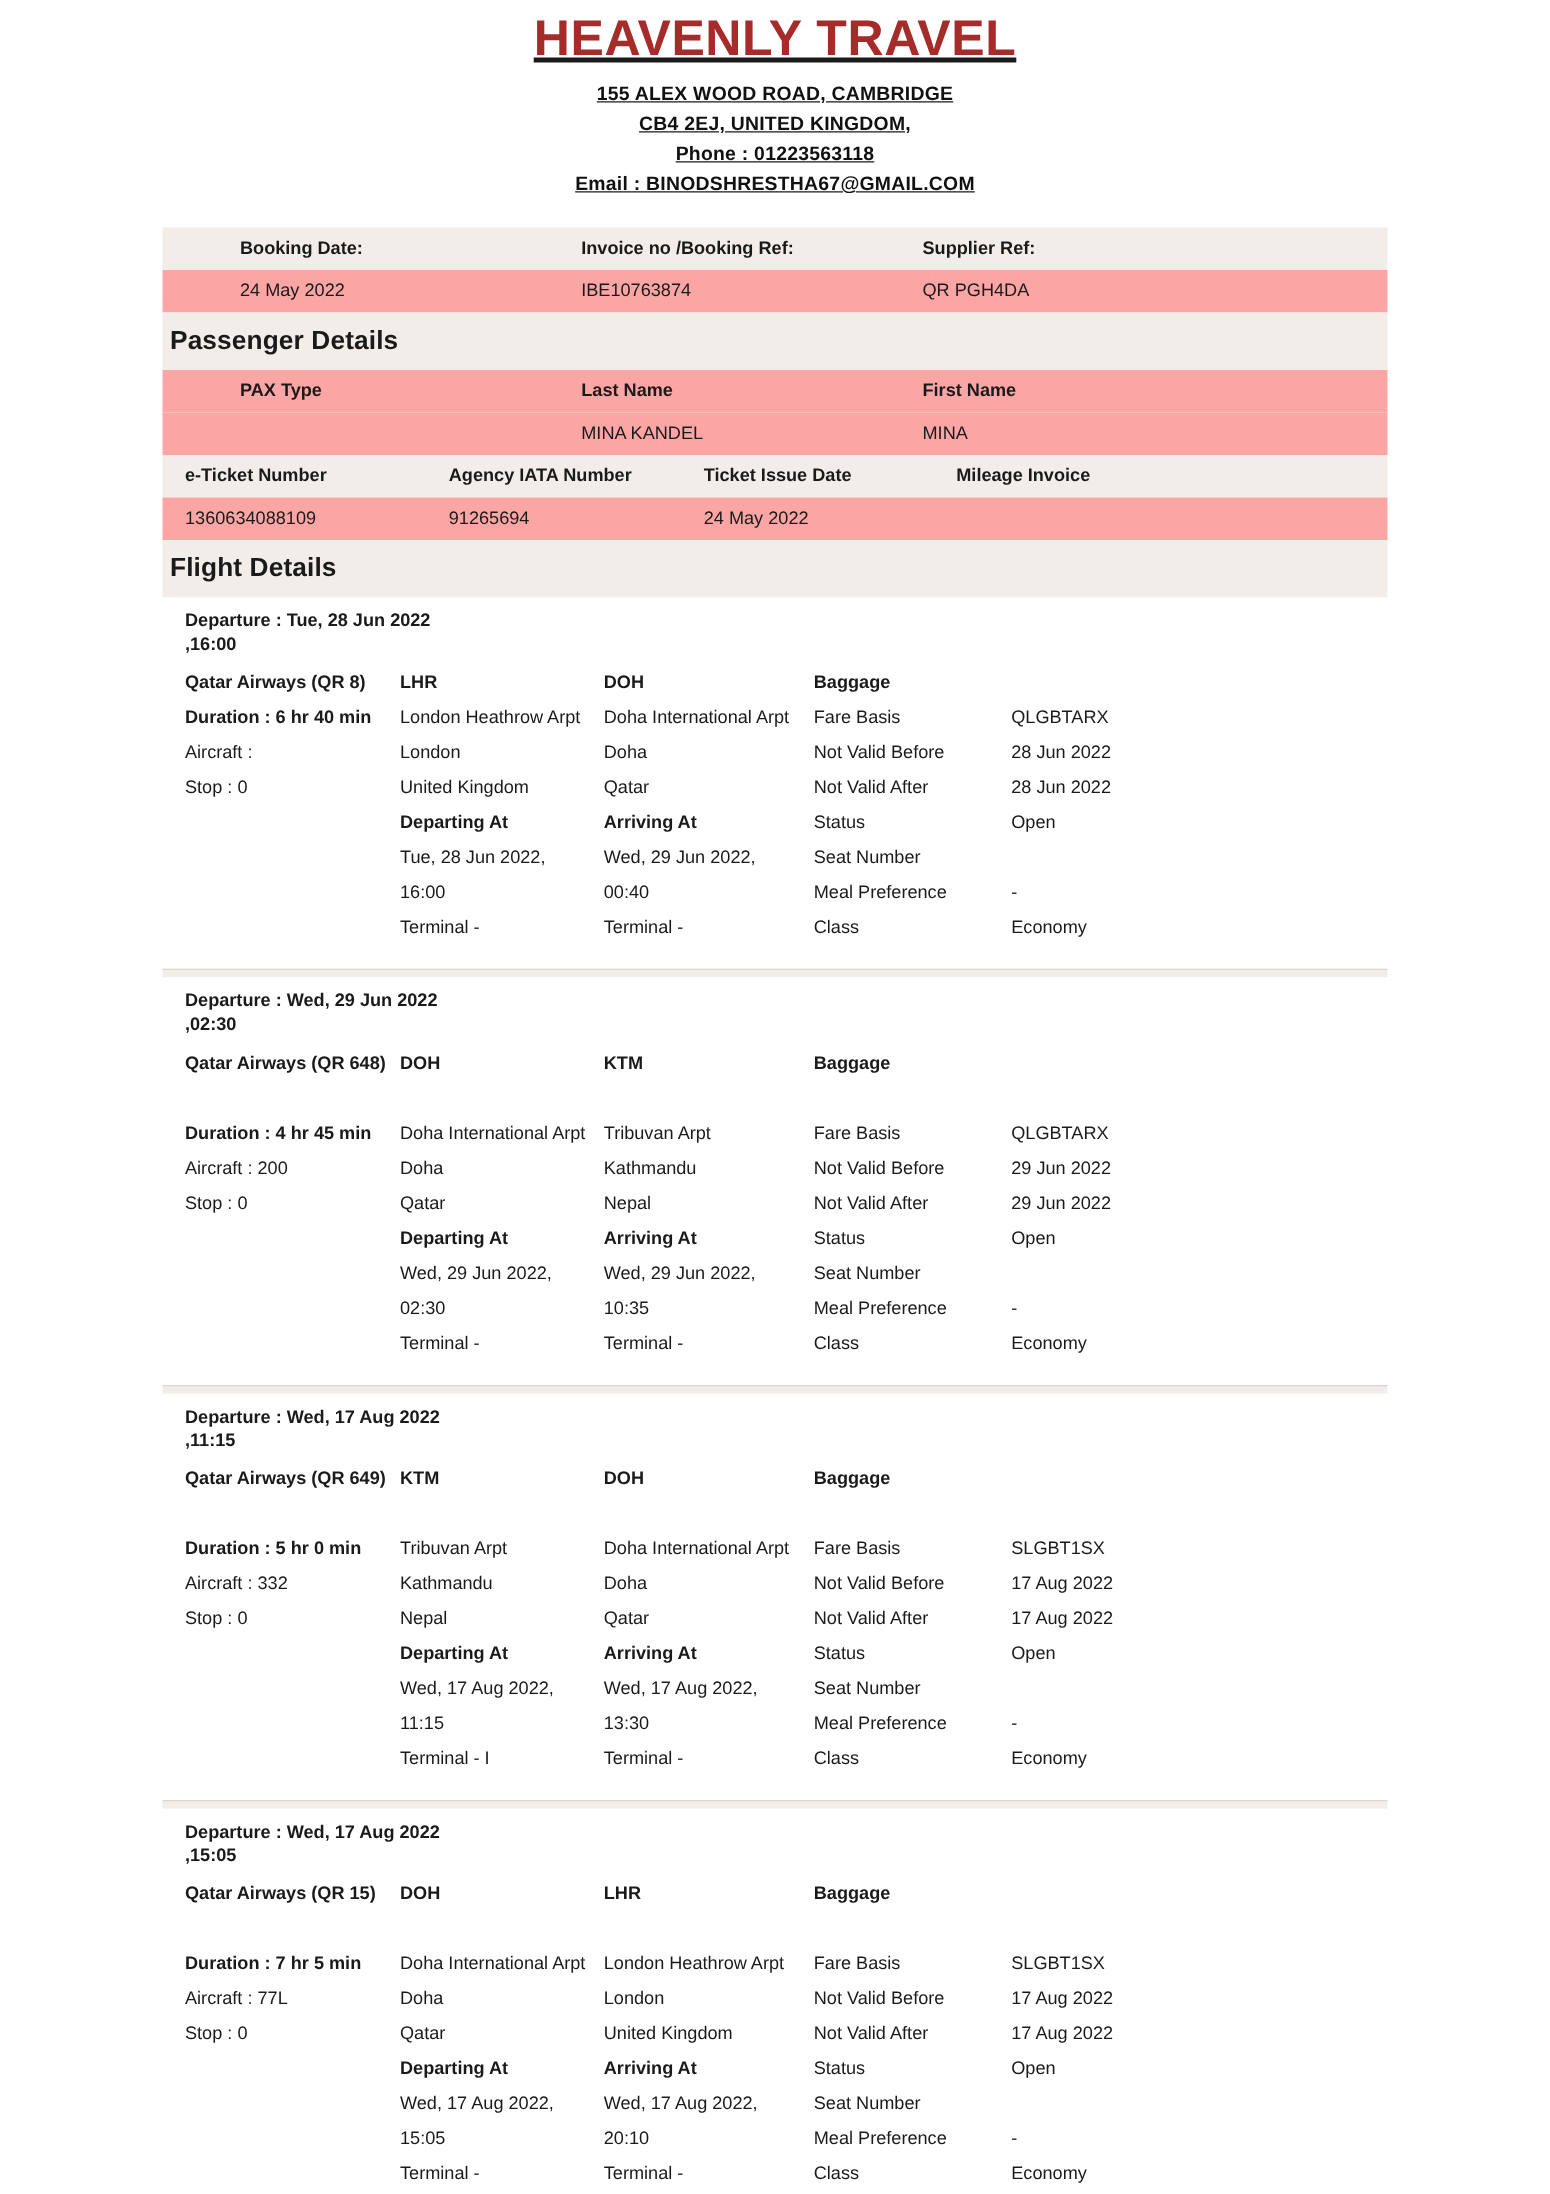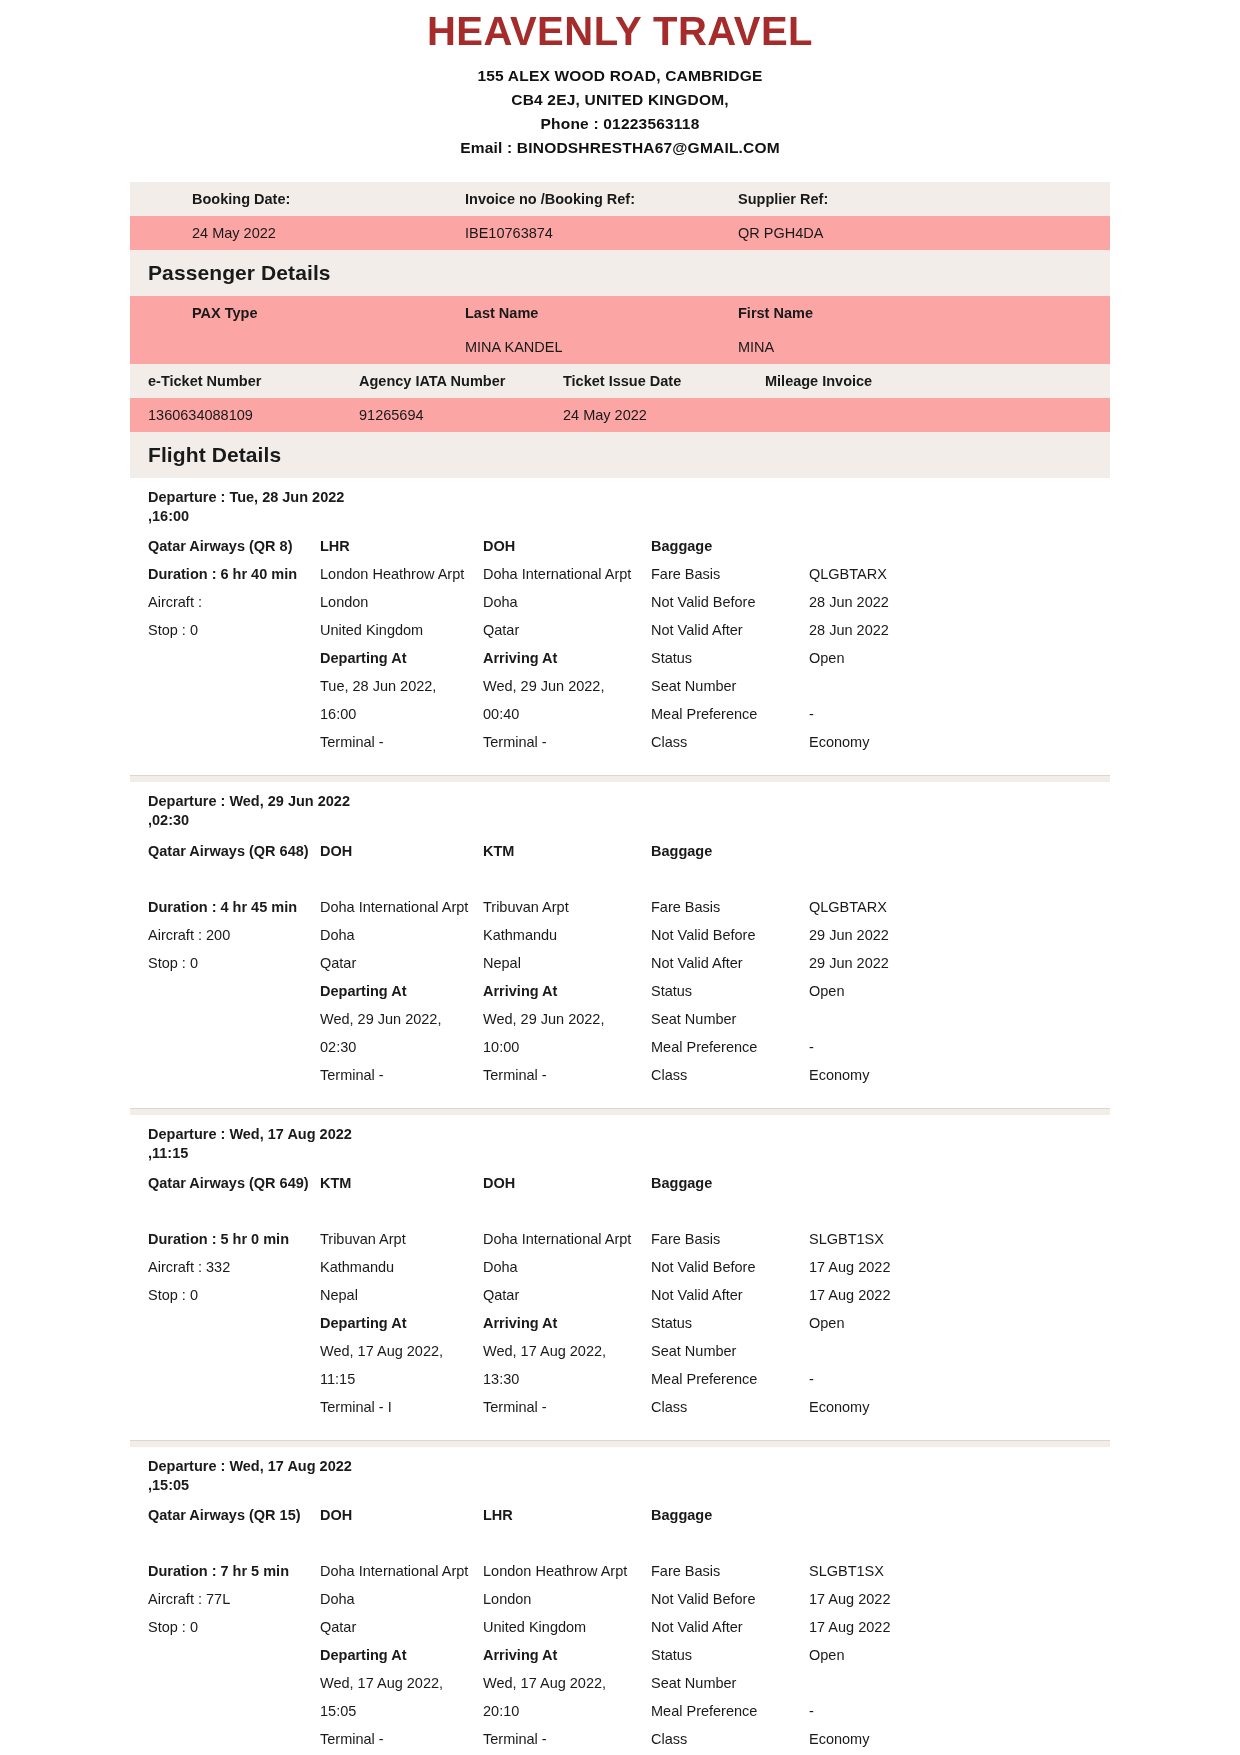--- a/index.html
+++ b/index.html
@@ -14,20 +14,21 @@
     color: #1a1a1a;
     position: relative;
   }
 
   .page { width: 1240px; padding: 0; }
 
   
   .doc-header {
     text-align: center;
     padding: 8px 0 4px 0;
+    text-decoration: underline;
   }
   .company-name {
     font-size: 40px;
     font-weight: bold;
     color: #a62c2c;
     letter-spacing: 0.5px;
     line-height: 1.15;
     margin: 0 0 10px 0;
   }
   .addr-line {
@@ -38,21 +39,21 @@
     letter-spacing: 0.2px;
   }
 
   
   .band {
     background: #f2ede8;
     margin: 0 130px;
     padding: 9px 18px;
   }
   .band.tall {
-    padding: 11px 18px;
+    padding: 11px 6px;
   }
   .section-title {
     font-size: 21px;
     font-weight: bold;
     color: #1a1a1a;
     letter-spacing: 0.1px;
   }
   .white-row {
     background: #fca5a5;
     margin: 0 130px;
@@ -260,21 +261,21 @@
             <div class="cell">02:30</div>
             <div class="cell">Terminal -</div>
           </div>
           <div class="col-to">
             <div class="cell b sp2">KTM</div>
             <div class="cell">Tribuvan Arpt</div>
             <div class="cell">Kathmandu</div>
             <div class="cell">Nepal</div>
             <div class="cell b">Arriving At</div>
             <div class="cell">Wed, 29 Jun 2022,</div>
-            <div class="cell">10:00</div>
+            <div class="cell">10:35</div>
             <div class="cell">Terminal -</div>
           </div>
           <div class="col-meta">
             <div class="cell b sp2">Baggage</div>
             <div class="cell">Fare Basis</div>
             <div class="cell">Not Valid Before</div>
             <div class="cell">Not Valid After</div>
             <div class="cell">Status</div>
             <div class="cell">Seat Number</div>
             <div class="cell">Meal Preference</div>

